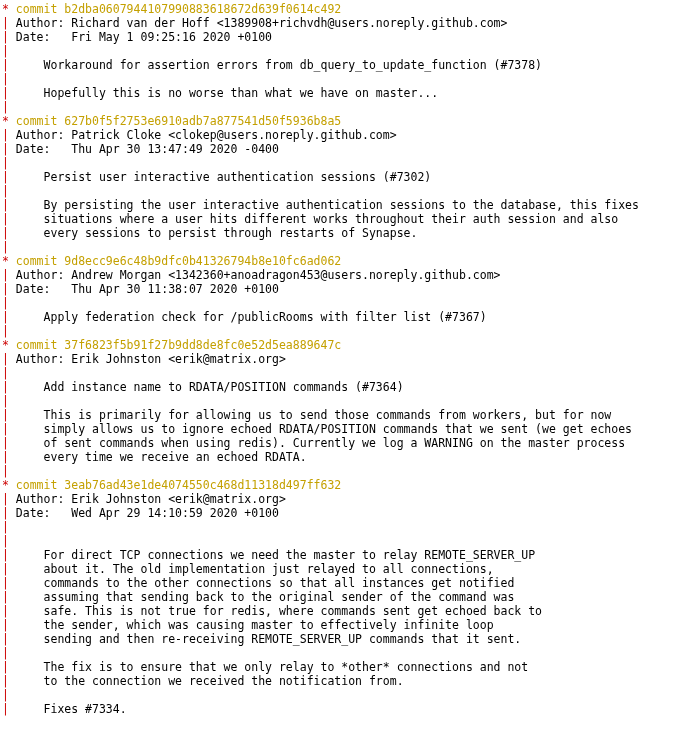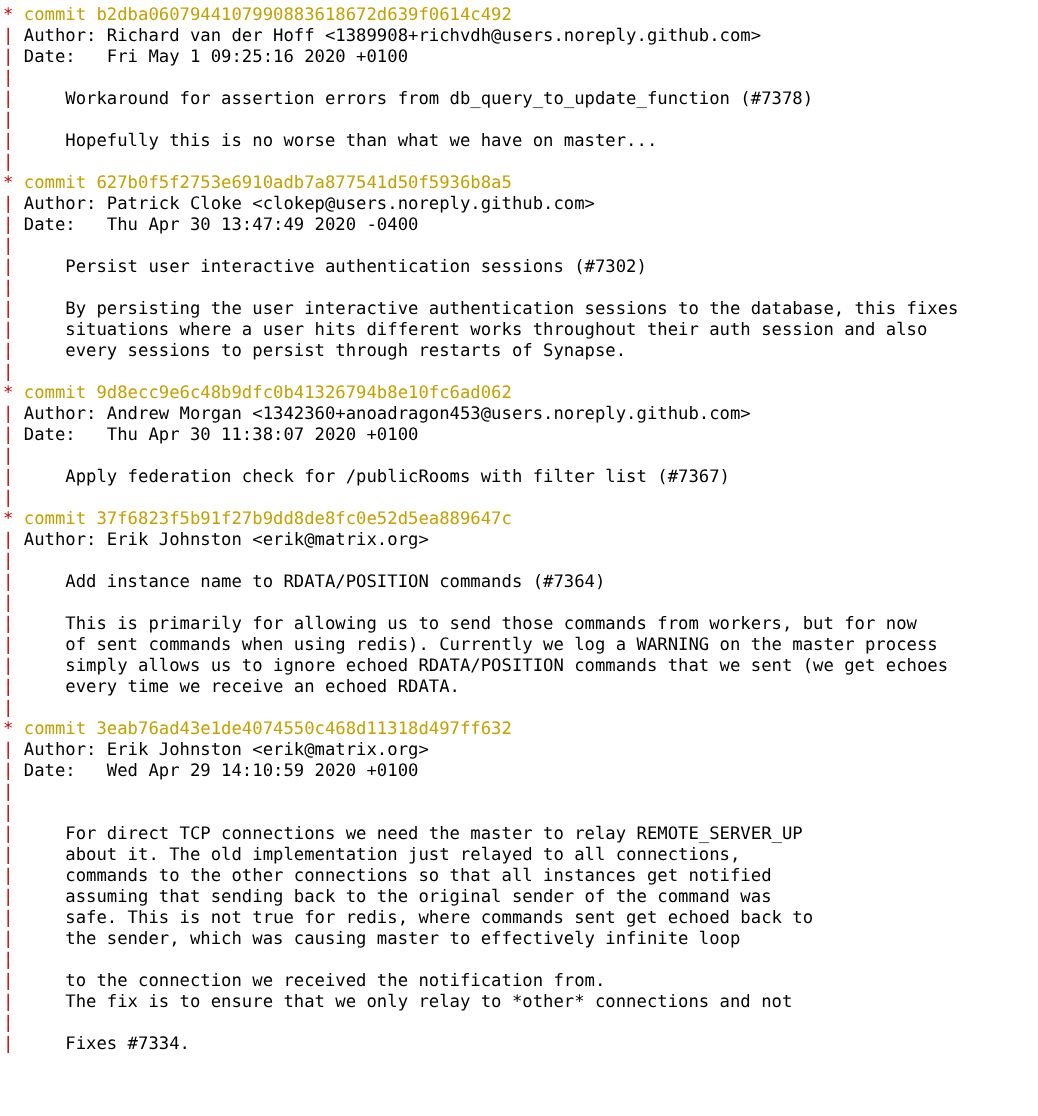--- a/index.html
+++ b/index.html
@@ -56,35 +56,36 @@
     <div class="line"><span class="g">|</span><span class="t">Date:   Thu Apr 30 11:38:07 2020 +0100</span></div>
     <div class="line"><span class="g">|</span><span class="t"></span></div>
     <div class="line"><span class="g">|</span><span class="t">    Apply federation check for /publicRooms with filter list (#7367)</span></div>
     <div class="line"><span class="g">|</span><span class="t"></span></div>
     <div class="line"><span class="g">*</span><span class="t c">commit 37f6823f5b91f27b9dd8de8fc0e52d5ea889647c</span></div>
     <div class="line"><span class="g">|</span><span class="t">Author: Erik Johnston &lt;erik@matrix.org&gt;</span></div>
     <div class="line"><span class="g">|</span><span class="t"></span></div>
     <div class="line"><span class="g">|</span><span class="t">    Add instance name to RDATA/POSITION commands (#7364)</span></div>
     <div class="line"><span class="g">|</span><span class="t"></span></div>
     <div class="line"><span class="g">|</span><span class="t">    This is primarily for allowing us to send those commands from workers, but for now</span></div>
+    <div class="line"><span class="g">|</span><span class="t">    simply allows us to ignore echoed RDATA/POSITION commands that we sent (we get echoes</span></div>
     <div class="line"><span class="g">|</span><span class="t">    of sent commands when using redis). Currently we log a WARNING on the master process</span></div>
-    <div class="line"><span class="g">|</span><span class="t">    simply allows us to ignore echoed RDATA/POSITION commands that we sent (we get echoes</span></div>
     <div class="line"><span class="g">|</span><span class="t">    every time we receive an echoed RDATA.</span></div>
     <div class="line"><span class="g">|</span><span class="t"></span></div>
     <div class="line"><span class="g">*</span><span class="t c">commit 3eab76ad43e1de4074550c468d11318d497ff632</span></div>
     <div class="line"><span class="g">|</span><span class="t">Author: Erik Johnston &lt;erik@matrix.org&gt;</span></div>
     <div class="line"><span class="g">|</span><span class="t">Date:   Wed Apr 29 14:10:59 2020 +0100</span></div>
     <div class="line"><span class="g">|</span><span class="t"></span></div>
     <div class="line"><span class="g">|</span><span class="t"></span></div>
     <div class="line"><span class="g">|</span><span class="t">    For direct TCP connections we need the master to relay REMOTE_SERVER_UP</span></div>
     <div class="line"><span class="g">|</span><span class="t">    about it. The old implementation just relayed to all connections,</span></div>
     <div class="line"><span class="g">|</span><span class="t">    commands to the other connections so that all instances get notified</span></div>
     <div class="line"><span class="g">|</span><span class="t">    assuming that sending back to the original sender of the command was</span></div>
     <div class="line"><span class="g">|</span><span class="t">    safe. This is not true for redis, where commands sent get echoed back to</span></div>
     <div class="line"><span class="g">|</span><span class="t">    the sender, which was causing master to effectively infinite loop</span></div>
+    <div class="line"><span class="g">|</span><span class="t">    sending and then re-receiving REMOTE_SERVER_UP commands that it sent.</span></div>
     <div class="line"><span class="g">|</span><span class="t"></span></div>
+    <div class="line"><span class="g">|</span><span class="t">    The fix is to ensure that we only relay to *other* connections and not</span></div>
     <div class="line"><span class="g">|</span><span class="t">    to the connection we received the notification from.</span></div>
-    <div class="line"><span class="g">|</span><span class="t">    The fix is to ensure that we only relay to *other* connections and not</span></div>
     <div class="line"><span class="g">|</span><span class="t"></span></div>
     <div class="line"><span class="g">|</span><span class="t">    Fixes #7334.</span></div>
 
   </div>
 </div>
 
 </body></html>

